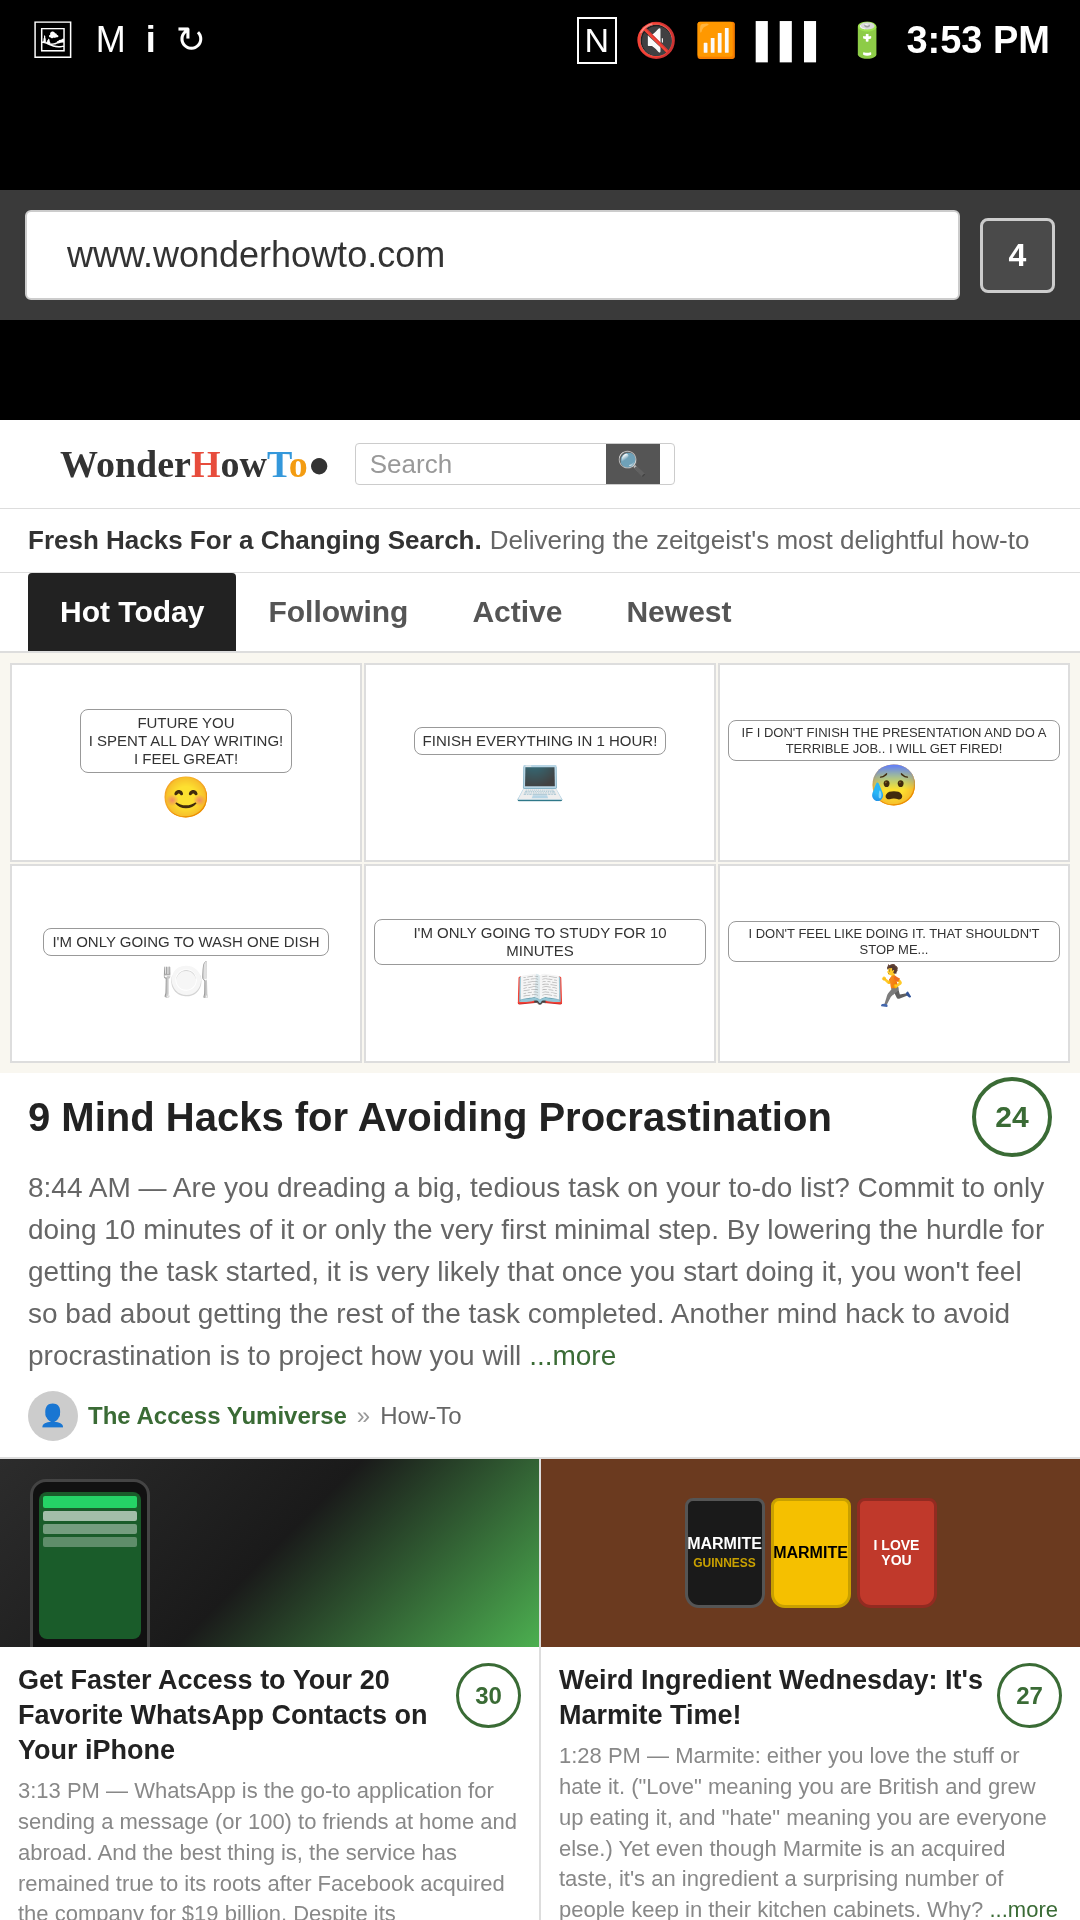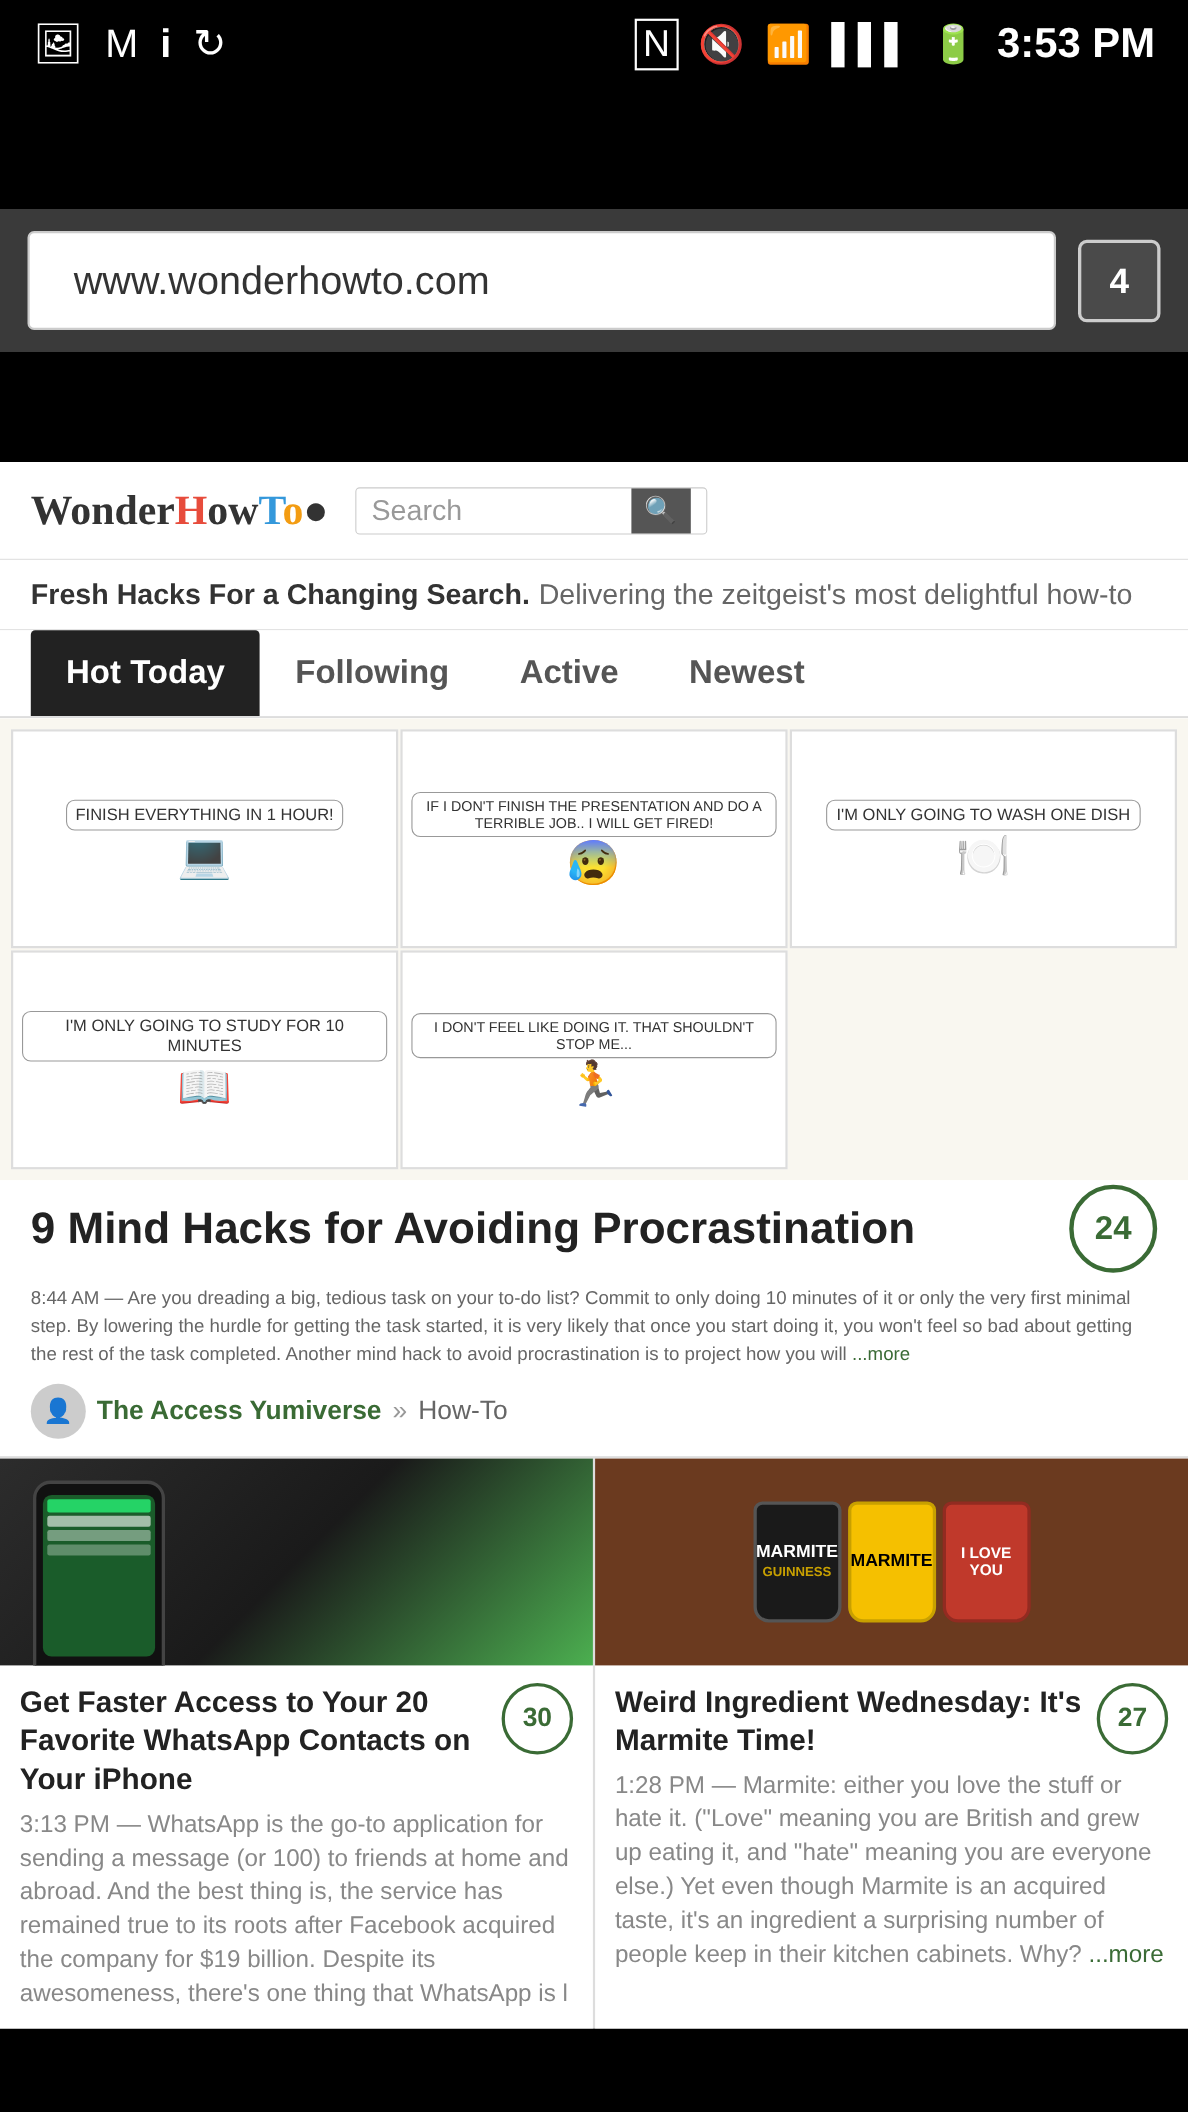--- a/index.html
+++ b/index.html
@@ -92,20 +92,21 @@
       background: #fff;
       padding: 22px 28px;
       display: flex;
       align-items: center;
       gap: 24px;
       border-bottom: 1px solid #ddd;
     }
     .site-logo {
       display: flex;
       align-items: center;
+      margin-left: 32px;
     }
     .logo-text {
       font-size: 38px;
       font-weight: bold;
       color: #333;
       font-family: Georgia, serif;
     }
     .logo-dot-w { color: #e74c3c; }
     .logo-dot-o { color: #3498db; }
     .logo-dot-t { color: #f39c12; }
@@ -244,21 +245,21 @@
       justify-content: center;
       font-size: 30px;
       font-weight: bold;
       color: #3a6b35;
       margin-left: 16px;
       flex-shrink: 0;
     }
 
     .article-meta {
       padding: 0 28px 14px;
-      font-size: 17px;
+      font-size: 28px;
       color: #666;
       line-height: 1.5;
     }
     .article-source {
       padding: 0 28px 16px;
       display: flex;
       align-items: center;
       gap: 10px;
       font-size: 24px;
       color: #666;
@@ -426,20 +427,24 @@
     <button class="nav-tab">Following</button>
     <button class="nav-tab">Active</button>
     <button class="nav-tab">Newest</button>
   </div>
 
   <div class="featured-article">
 
     <div class="featured-image">
       <div class="comic-illustration">
 
+        <div class="comic-panel">
+          <div class="speech-bubble">FUTURE YOU<br>I SPENT ALL DAY WRITING!<br>I FEEL GREAT!</div>
+          <div class="comic-figure">😊</div>
+        </div>
 
         <div class="comic-panel">
           <div class="speech-bubble">FINISH EVERYTHING IN 1 HOUR!</div>
           <div class="comic-figure">💻</div>
         </div>
 
         <div class="comic-panel">
           <div class="speech-bubble" style="font-size:13px;">IF I DON'T FINISH THE PRESENTATION AND DO A TERRIBLE JOB.. I WILL GET FIRED!</div>
           <div class="comic-figure">😰</div>
         </div>

